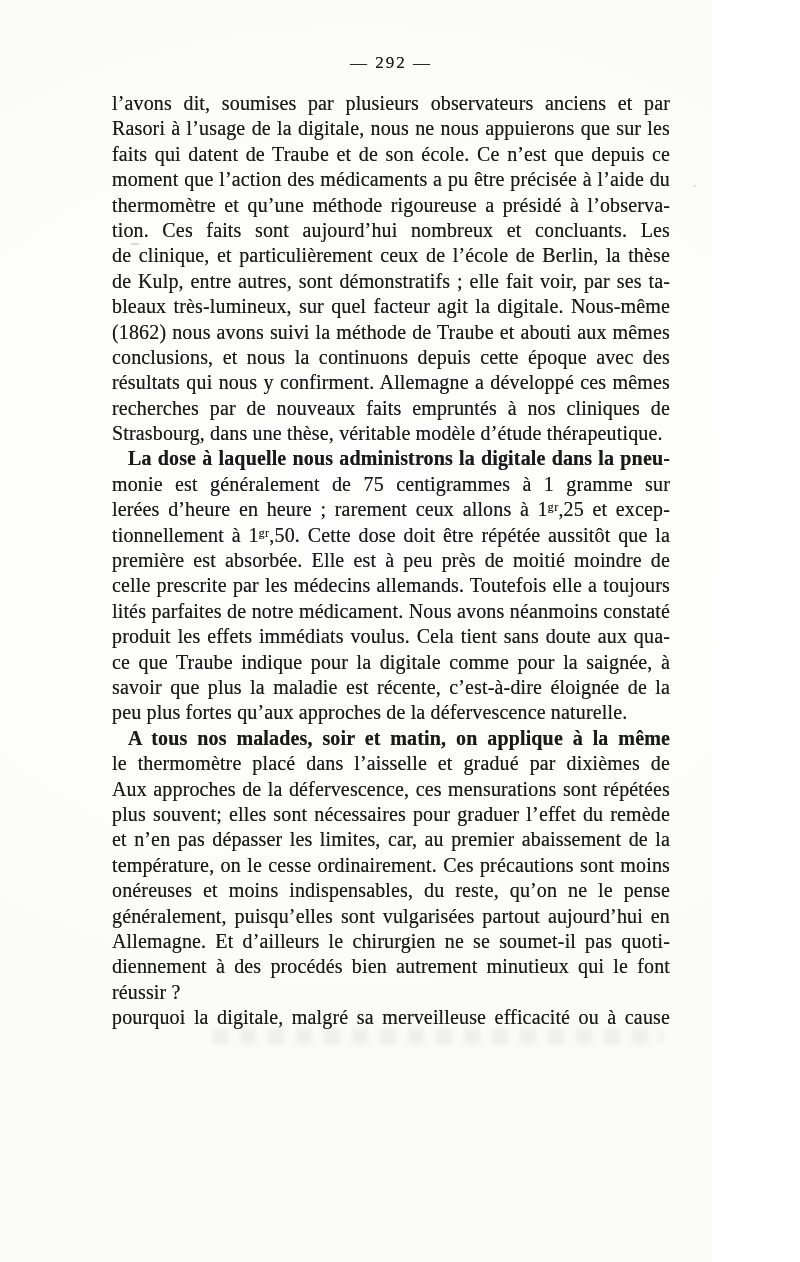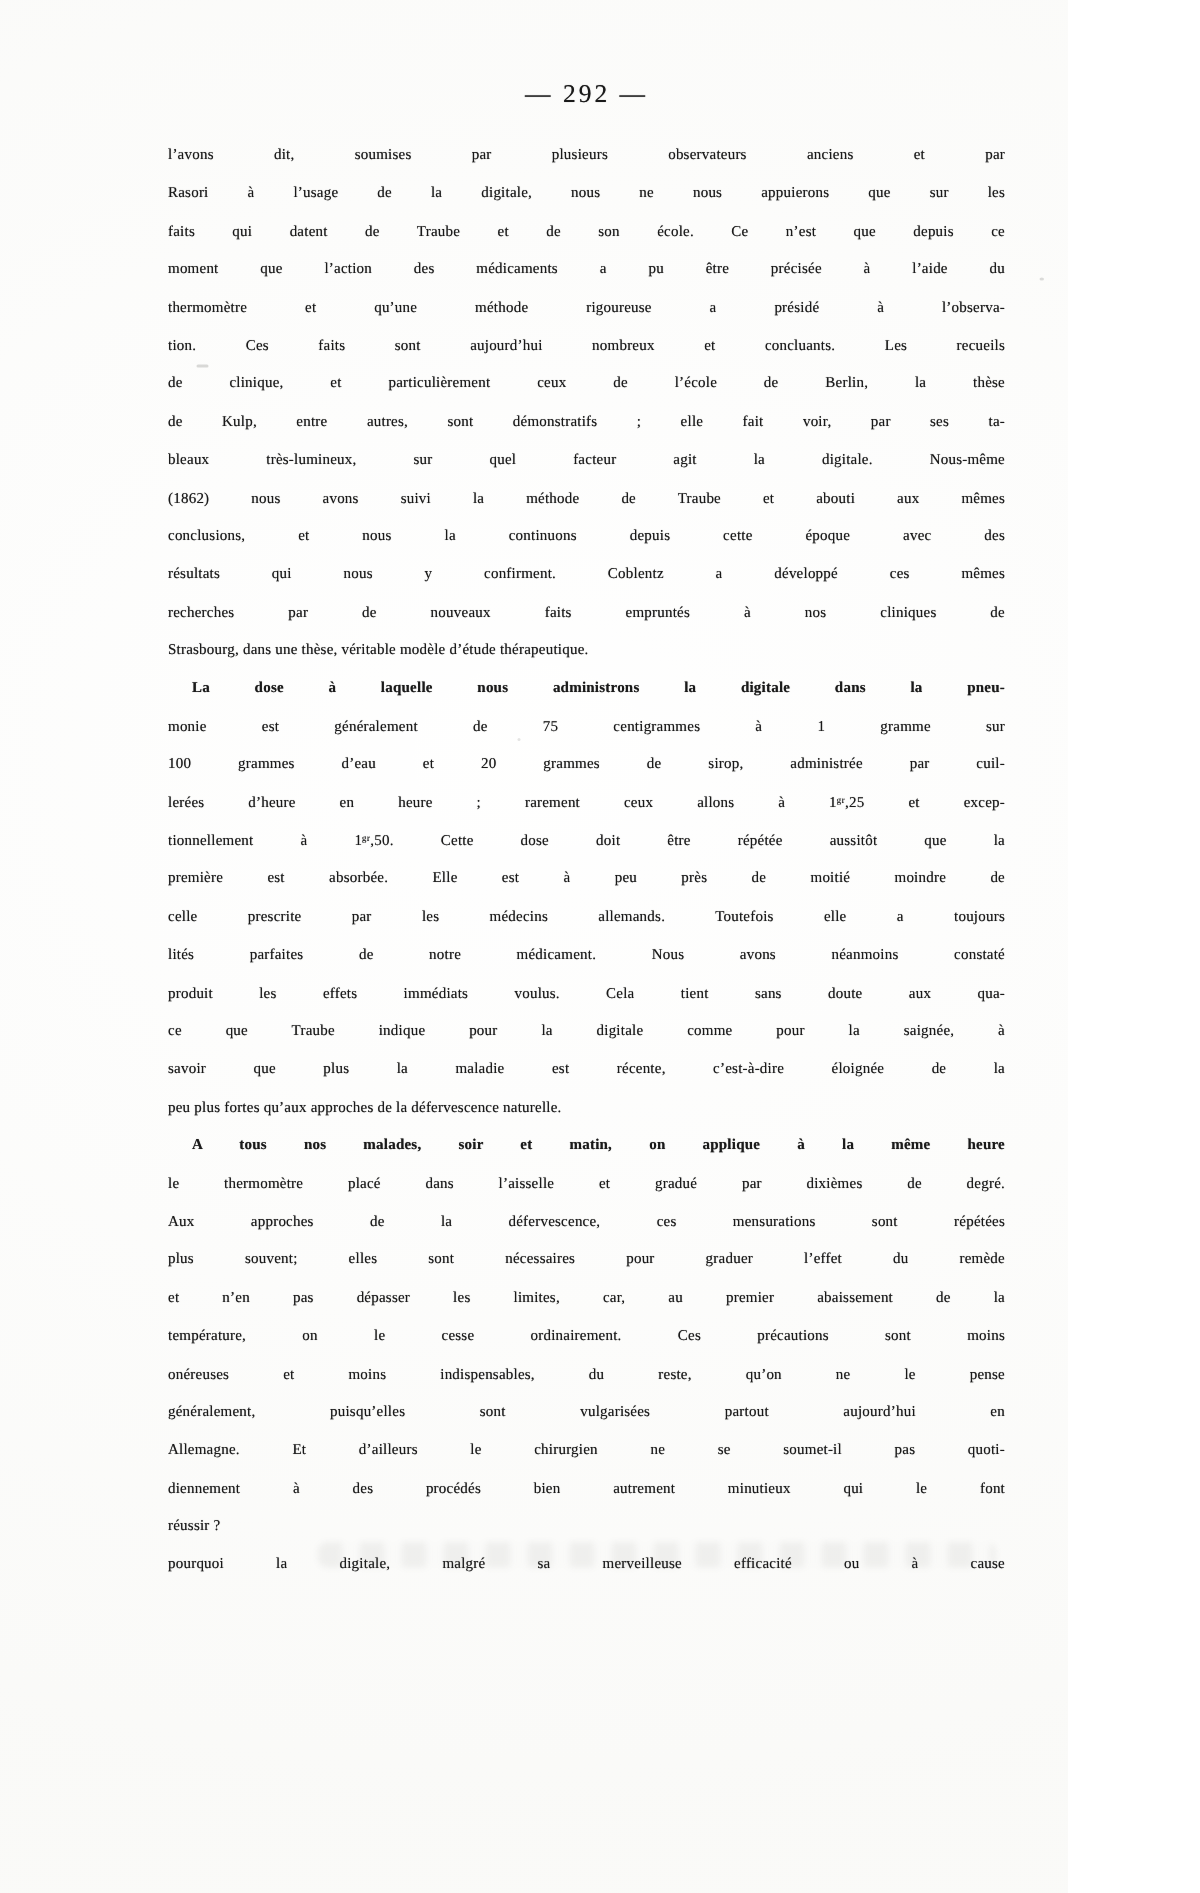--- a/index.html
+++ b/index.html
@@ -30,21 +30,21 @@
     line-height: 26px;
     letter-spacing: 2px;
     font-weight: 400;
     margin-bottom: 15px;
     text-shadow: 0 0 0.5px rgba(20,20,20,0.7);
   }
   .para {
     margin: 0;
   }
   .line {
-    font-size: 10px;
+    font-size: 20px;
     line-height: 25.4px;
     height: 25.4px;
     text-align: justify;
     text-align-last: justify;
     letter-spacing: 0.15px;
     text-shadow: 0 0 0.5px rgba(25,25,25,0.65);
     white-space: normal;
     overflow: hidden;
   }
   .line.indent {
@@ -94,28 +94,27 @@
           <div class="line">Rasori à l’usage de la digitale, nous ne nous appuierons que sur les</div>
           <div class="line">faits qui datent de Traube et de son école. Ce n’est que depuis ce</div>
           <div class="line">moment que l’action des médicaments a pu être précisée à l’aide du</div>
           <div class="line">thermomètre et qu’une méthode rigoureuse a présidé à l’observa-</div>
           <div class="line">tion. Ces faits sont aujourd’hui nombreux et concluants. Les recueils</div>
           <div class="line">de clinique, et particulièrement ceux de l’école de Berlin, la thèse</div>
           <div class="line">de Kulp, entre autres, sont démonstratifs ; elle fait voir, par ses ta-</div>
           <div class="line">bleaux très-lumineux, sur quel facteur agit la digitale. Nous-même</div>
           <div class="line">(1862) nous avons suivi la méthode de Traube et abouti aux mêmes</div>
           <div class="line">conclusions, et nous la continuons depuis cette époque avec des</div>
-          <div class="line">résultats qui nous y confirment. Coblentz a développé ces mêmes</div>
+          <div class="line">résultats qui nous y confirment. Allemagne a développé ces mêmes</div>
           <div class="line">recherches par de nouveaux faits empruntés à nos cliniques de</div>
           <div class="line end">Strasbourg, dans une thèse, véritable modèle d’étude thérapeutique.</div>
         </div>
         <div class="para">
           <div class="line indent">La dose à laquelle nous administrons la digitale dans la pneu-</div>
           <div class="line">monie est généralement de 75 centigrammes à 1 gramme sur</div>
-          <div class="line">100 grammes d’eau et 20 grammes de sirop, administrée par cuil-</div>
           <div class="line">lerées d’heure en heure ; rarement ceux allons à 1ᵍʳ,25 et excep-</div>
           <div class="line">tionnellement à 1ᵍʳ,50. Cette dose doit être répétée aussitôt que la</div>
           <div class="line">première est absorbée. Elle est à peu près de moitié moindre de</div>
           <div class="line">celle prescrite par les médecins allemands. Toutefois elle a toujours</div>
           <div class="line">lités parfaites de notre médicament. Nous avons néanmoins constaté</div>
           <div class="line">produit les effets immédiats voulus. Cela tient sans doute aux qua-</div>
           <div class="line">ce que Traube indique pour la digitale comme pour la saignée, à</div>
           <div class="line">savoir que plus la maladie est récente, c’est-à-dire éloignée de la</div>
           <div class="line end">peu plus fortes qu’aux approches de la défervescence naturelle.</div>
         </div>

